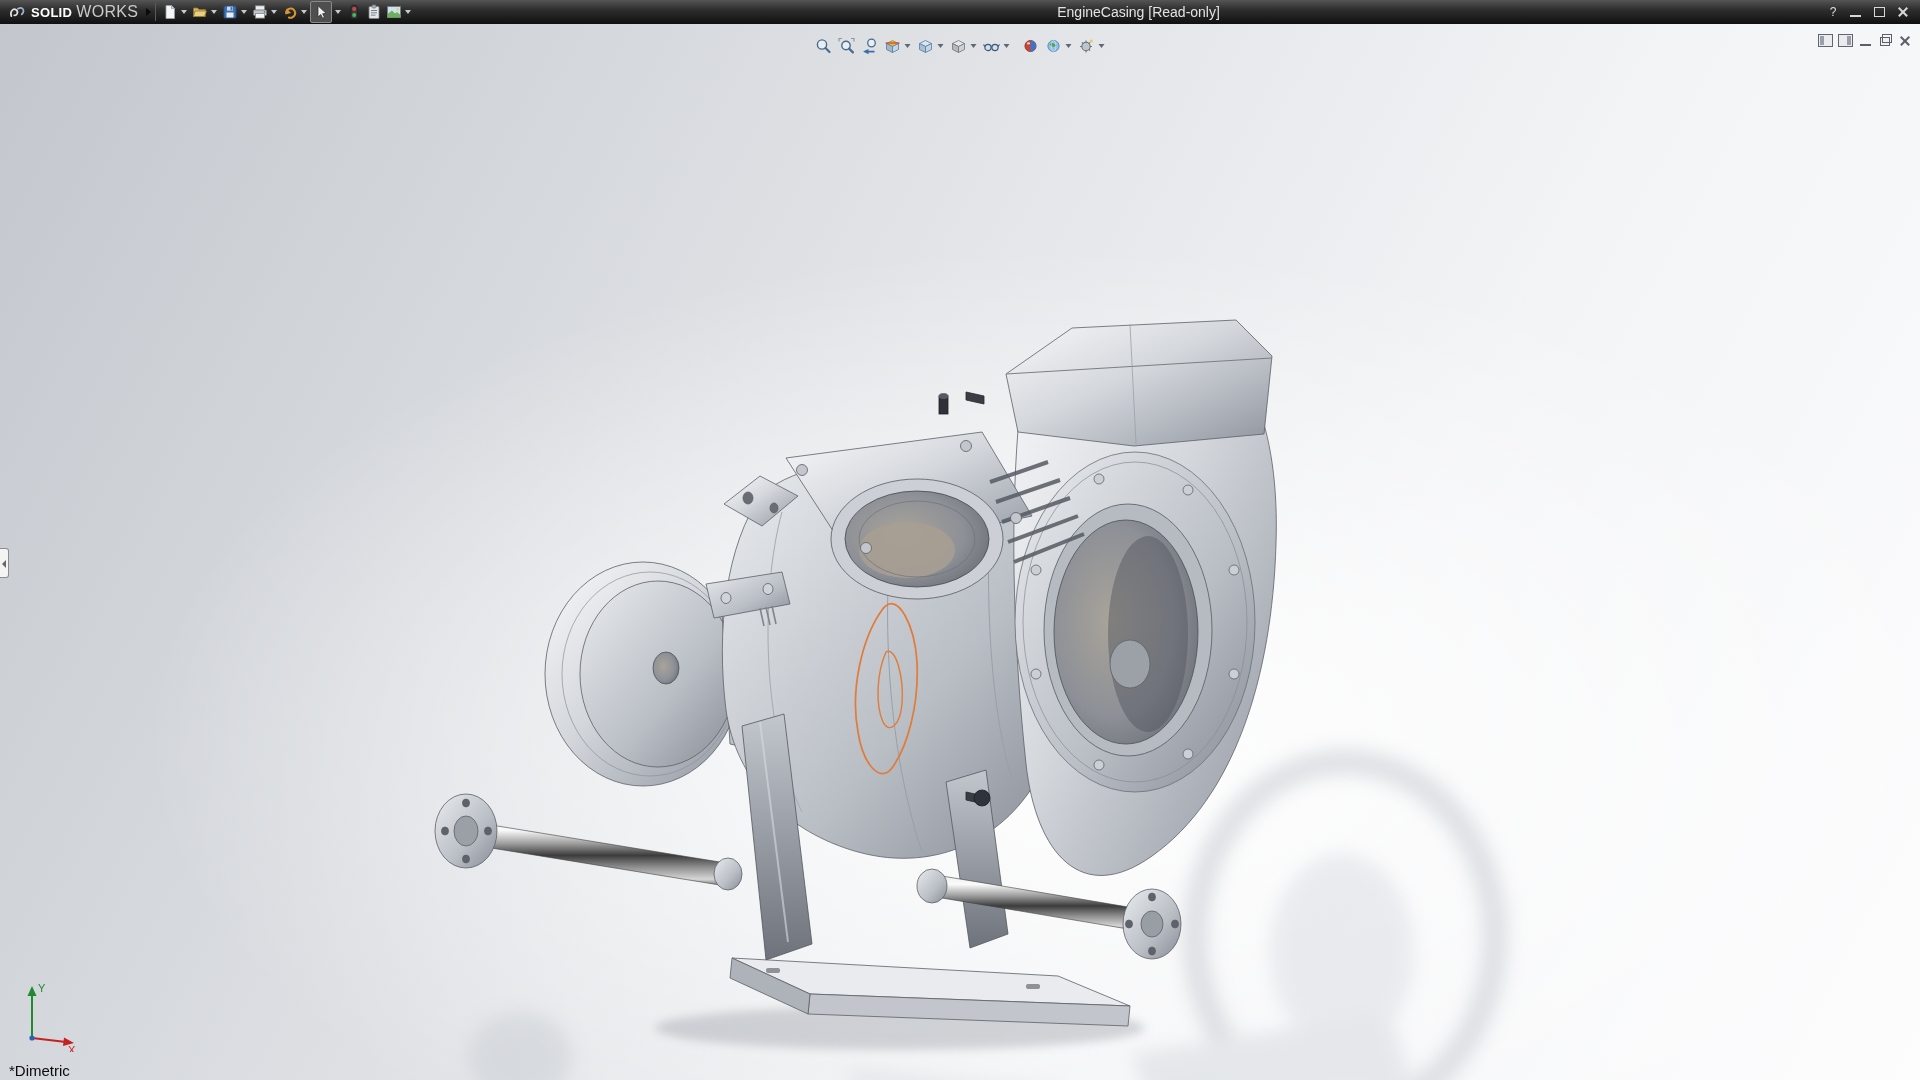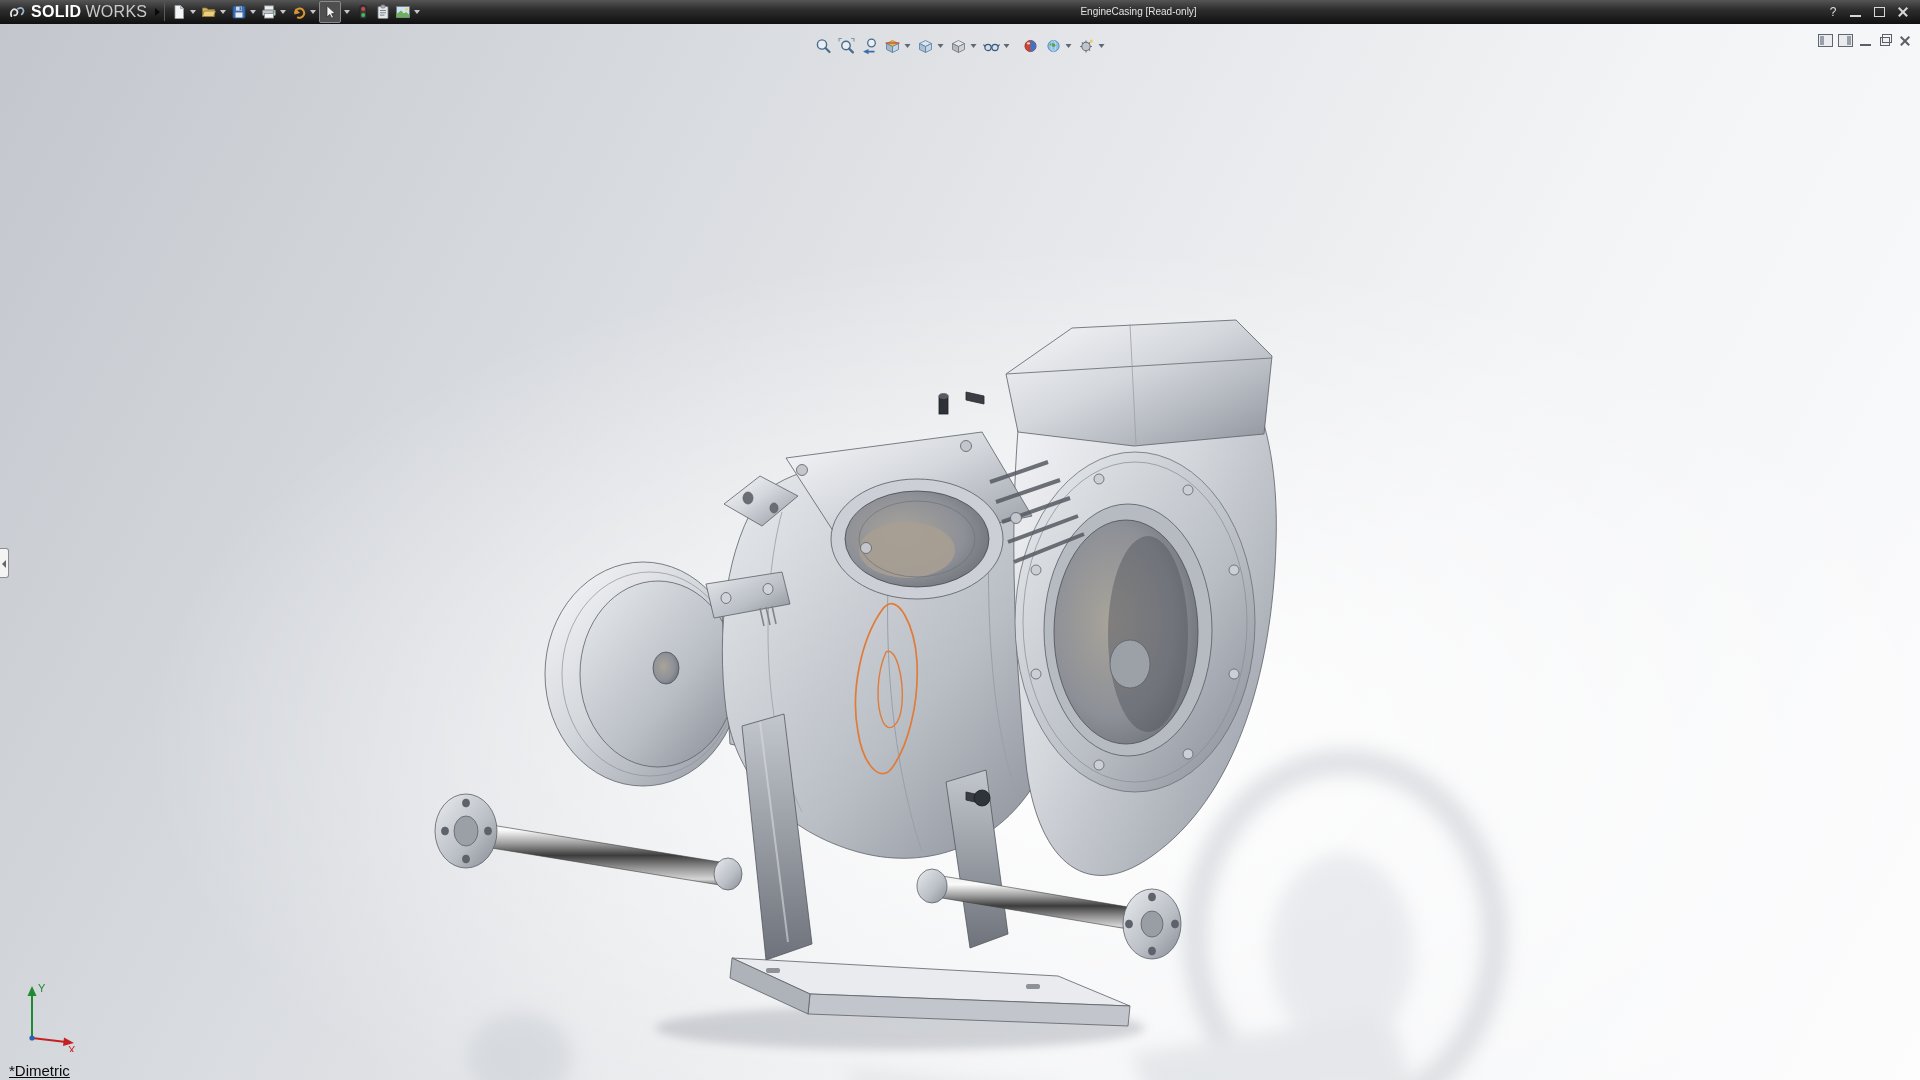--- a/index.html
+++ b/index.html
@@ -5,29 +5,29 @@
   *{box-sizing:border-box;margin:0;padding:0}
   html,body{width:1920px;height:1080px;overflow:hidden;font-family:"Liberation Sans",sans-serif;background:#fff}
   .app{position:relative;width:1920px;height:1080px}
 
   
   .titlebar{position:absolute;top:0;left:0;right:0;height:24px;z-index:20;
     background:linear-gradient(#555 0%,#2e2e2e 40%,#101010 100%);
     display:flex;align-items:center;color:#e6e6e6}
   .logo{display:flex;align-items:center;gap:4px;padding:0 8px 0 7px;height:100%}
   .logo-mark{width:20px;height:15px}
-  .logo-solid{font-size:16px;font-weight:bold;color:#fff;letter-spacing:.3px}
+  .logo-solid{font-size:13px;font-weight:bold;color:#fff;letter-spacing:.3px}
   .logo-works{font-size:16px;color:#c9c9c9;letter-spacing:.3px}
   .menu-arrow{width:0;height:0;border-top:4px solid transparent;border-bottom:4px solid transparent;border-left:5px solid #0a0a0a;margin-right:4px}
   .tb-sep{width:1px;height:18px;background:#5a5a5a;margin:0 4px 0 0}
   .tbtn{display:flex;align-items:center;height:22px;padding:0 2px;gap:2px;cursor:default}
   .tbtn svg{display:block}
   .tbtn.pressed{background:#4f4f4f;border:1px solid #8a8a8a;border-radius:2px}
   .dd{width:0;height:0;border-left:3.5px solid transparent;border-right:3.5px solid transparent;border-top:4px solid #c8c8c8;margin:0 1px}
-  .doc-title{position:absolute;left:59.3%;top:0;transform:translateX(-50%);height:24px;line-height:24px;font-size:10px;color:#e2e2e2;white-space:nowrap}
+  .doc-title{position:absolute;left:59.3%;top:0;transform:translateX(-50%);height:24px;line-height:24px;font-size:14px;color:#e2e2e2;white-space:nowrap}
   .win-controls{margin-left:auto;display:flex;align-items:center;gap:7px;padding-right:8px}
   .help-glyph{font-size:12px;color:#ddd;width:14px;text-align:center}
   .wc{width:17px;height:14px;position:relative;display:inline-block}
   .wc-min::after{content:"";position:absolute;left:3px;right:3px;bottom:2px;height:2px;background:#d8d8d8}
   .wc-max::after{content:"";position:absolute;left:3px;right:3px;top:2px;bottom:2px;border:1.6px solid #d8d8d8}
   .wc-close::before,.wc-close::after{content:"";position:absolute;left:2px;top:6px;width:12px;height:1.8px;background:#d8d8d8}
   .wc-close::before{transform:rotate(45deg)}.wc-close::after{transform:rotate(-45deg)}
 
   
   .viewport{position:absolute;top:24px;left:0;right:0;bottom:0;
@@ -57,21 +57,21 @@
   .left-handle{position:absolute;left:0;top:524px;width:9px;height:30px;background:#f4f4f4;border:1px solid #8d8d8d;border-left:none;border-radius:0 3px 3px 0}
   .left-handle::after{content:"";position:absolute;left:2px;top:11px;width:0;height:0;border-top:4px solid transparent;border-bottom:4px solid transparent;border-right:4px solid #666}
 
   
   .model-svg{position:absolute;left:430px;top:288px;width:1100px;height:792px}
 
   
   .triad{position:absolute;left:16px;bottom:28px;width:64px;height:72px}
   .triad text{font-size:11px;font-family:"Liberation Sans",sans-serif}
 
-  .view-label{position:absolute;left:9px;bottom:1px;font-size:15px;color:#0a0a0a;text-decoration:underline}
+  .view-label{position:absolute;left:9px;bottom:1px;font-size:15px;color:#0a0a0a;}
 </style>
 </head>
 <body>
 
 <div class="app">
 
   <div class="titlebar">
     <div class="logo">
       <svg class="logo-mark" viewBox="0 0 20 16">
         <path d="M4,12 C2,7 6,3 9,5 C12,7 10,12 7,11" fill="none" stroke="#dfe3e8" stroke-width="1.8" stroke-linecap="round"></path>

